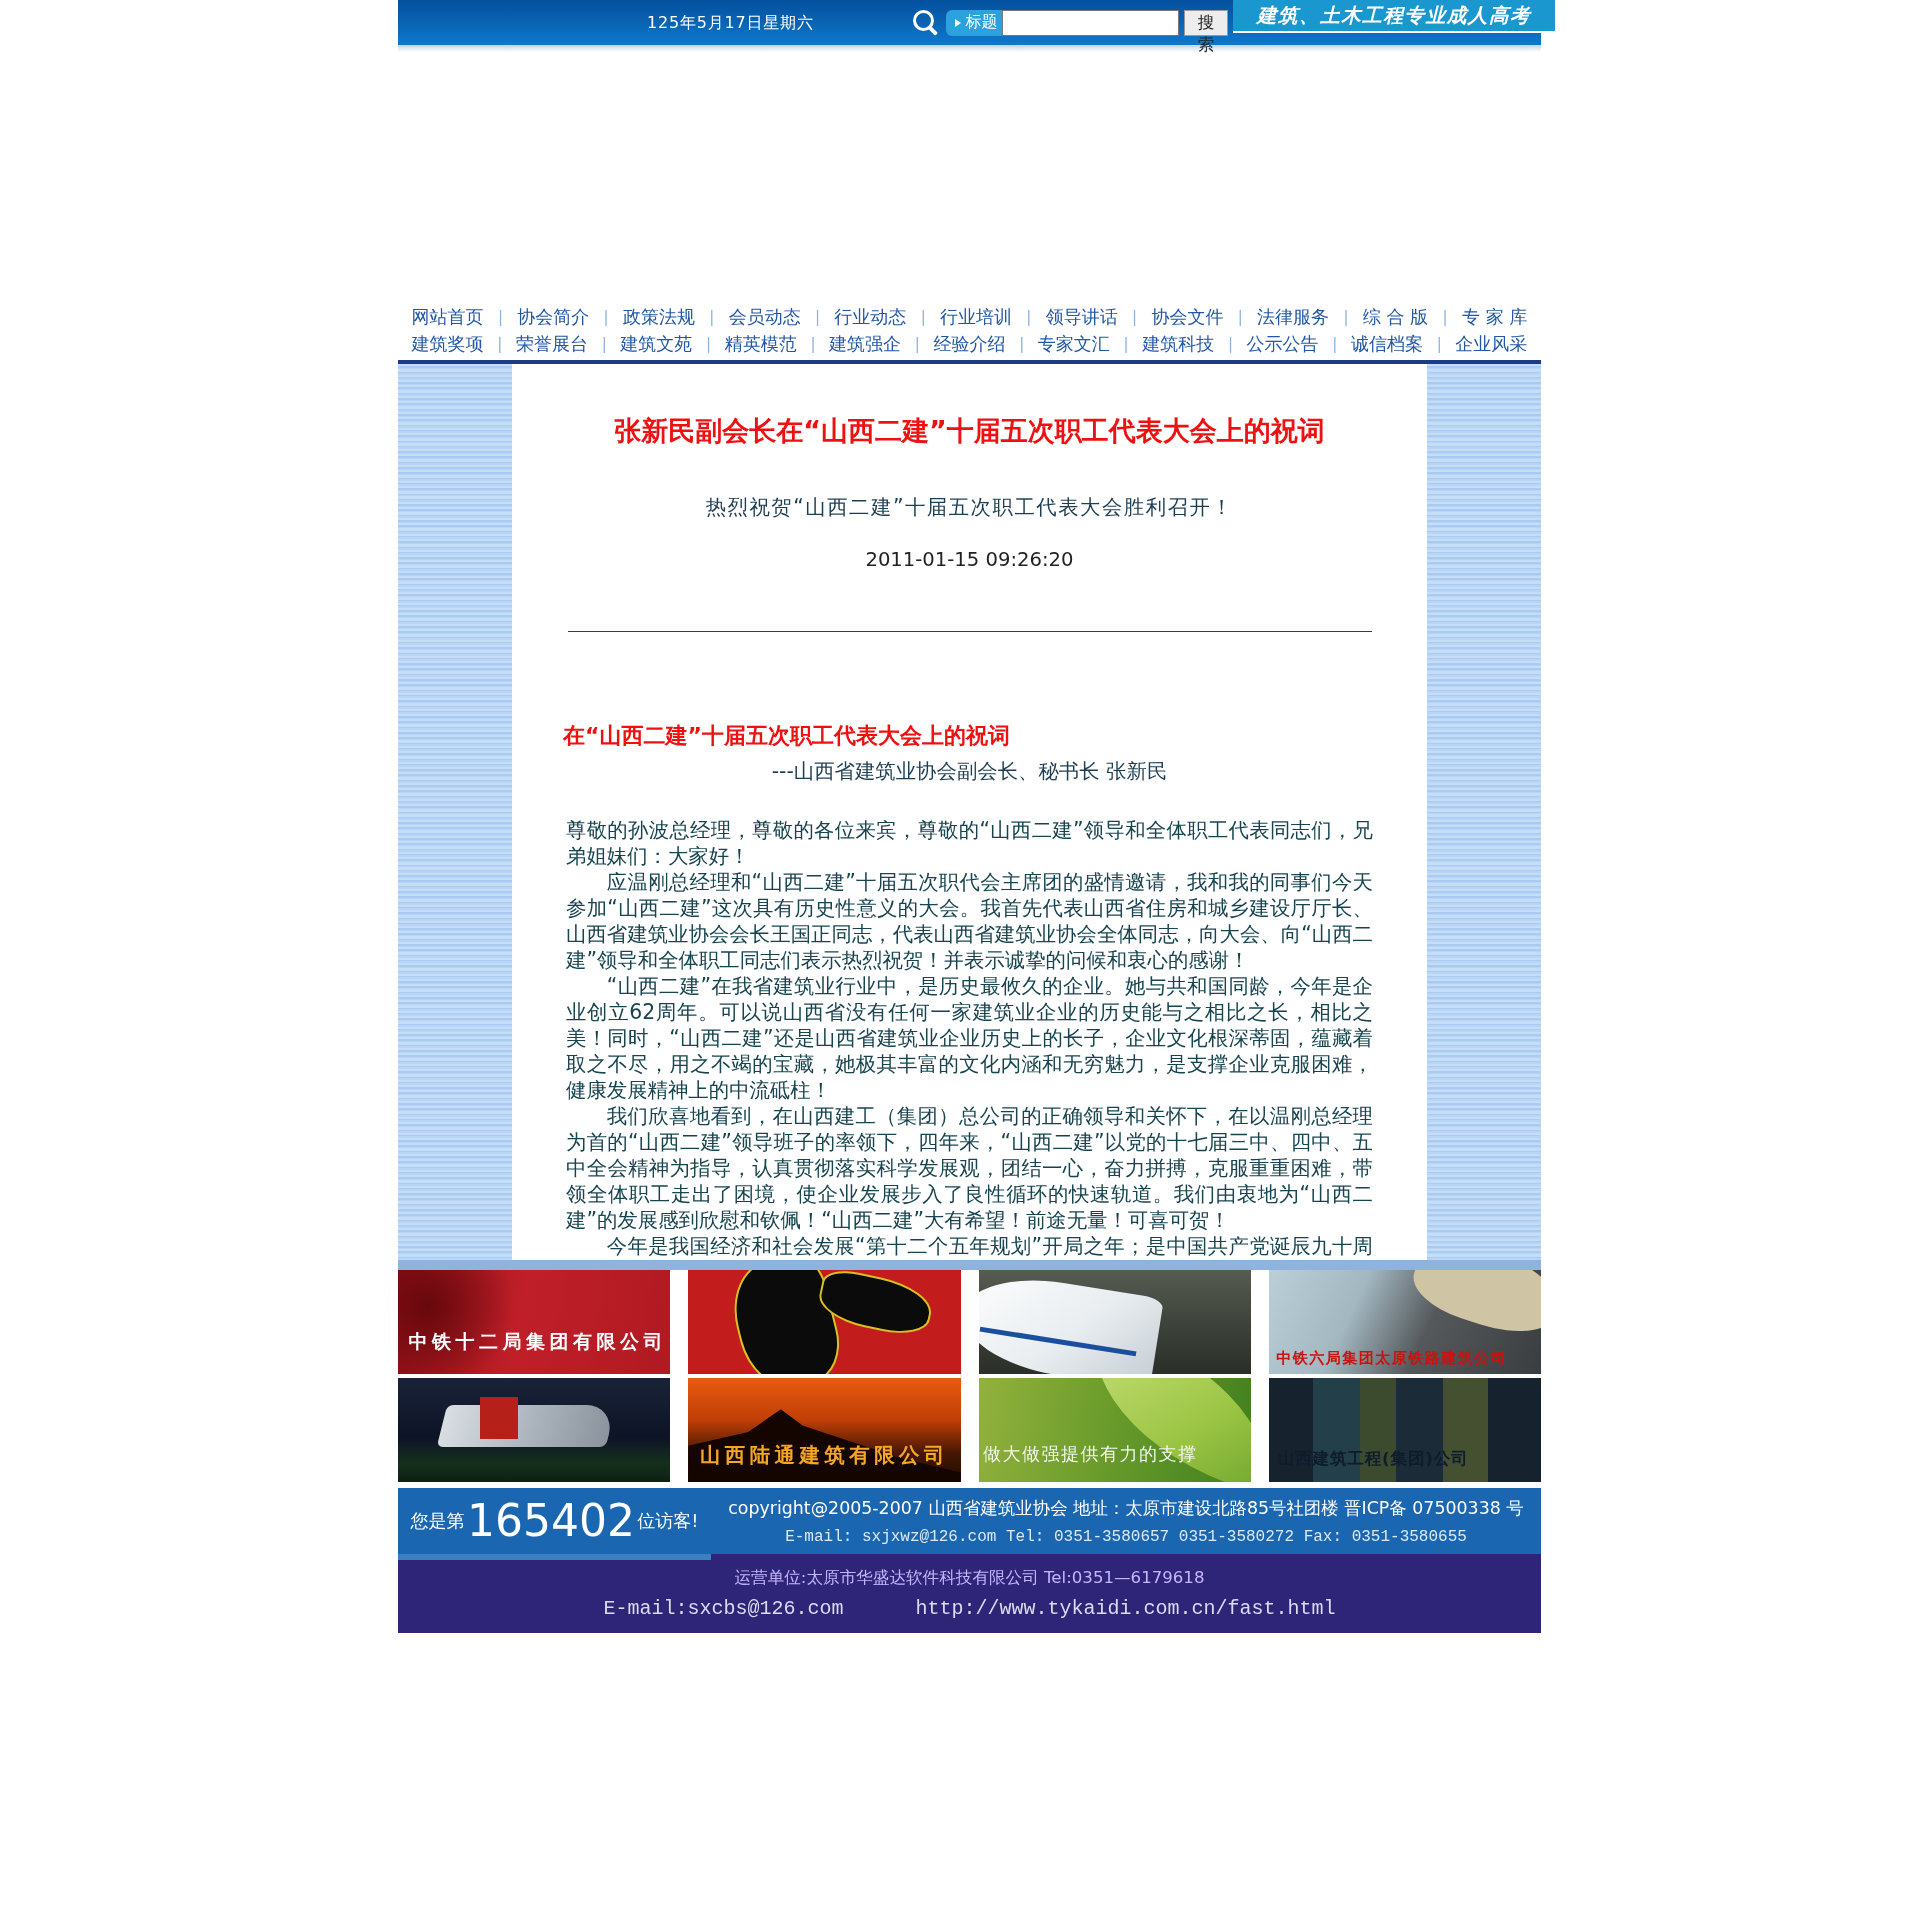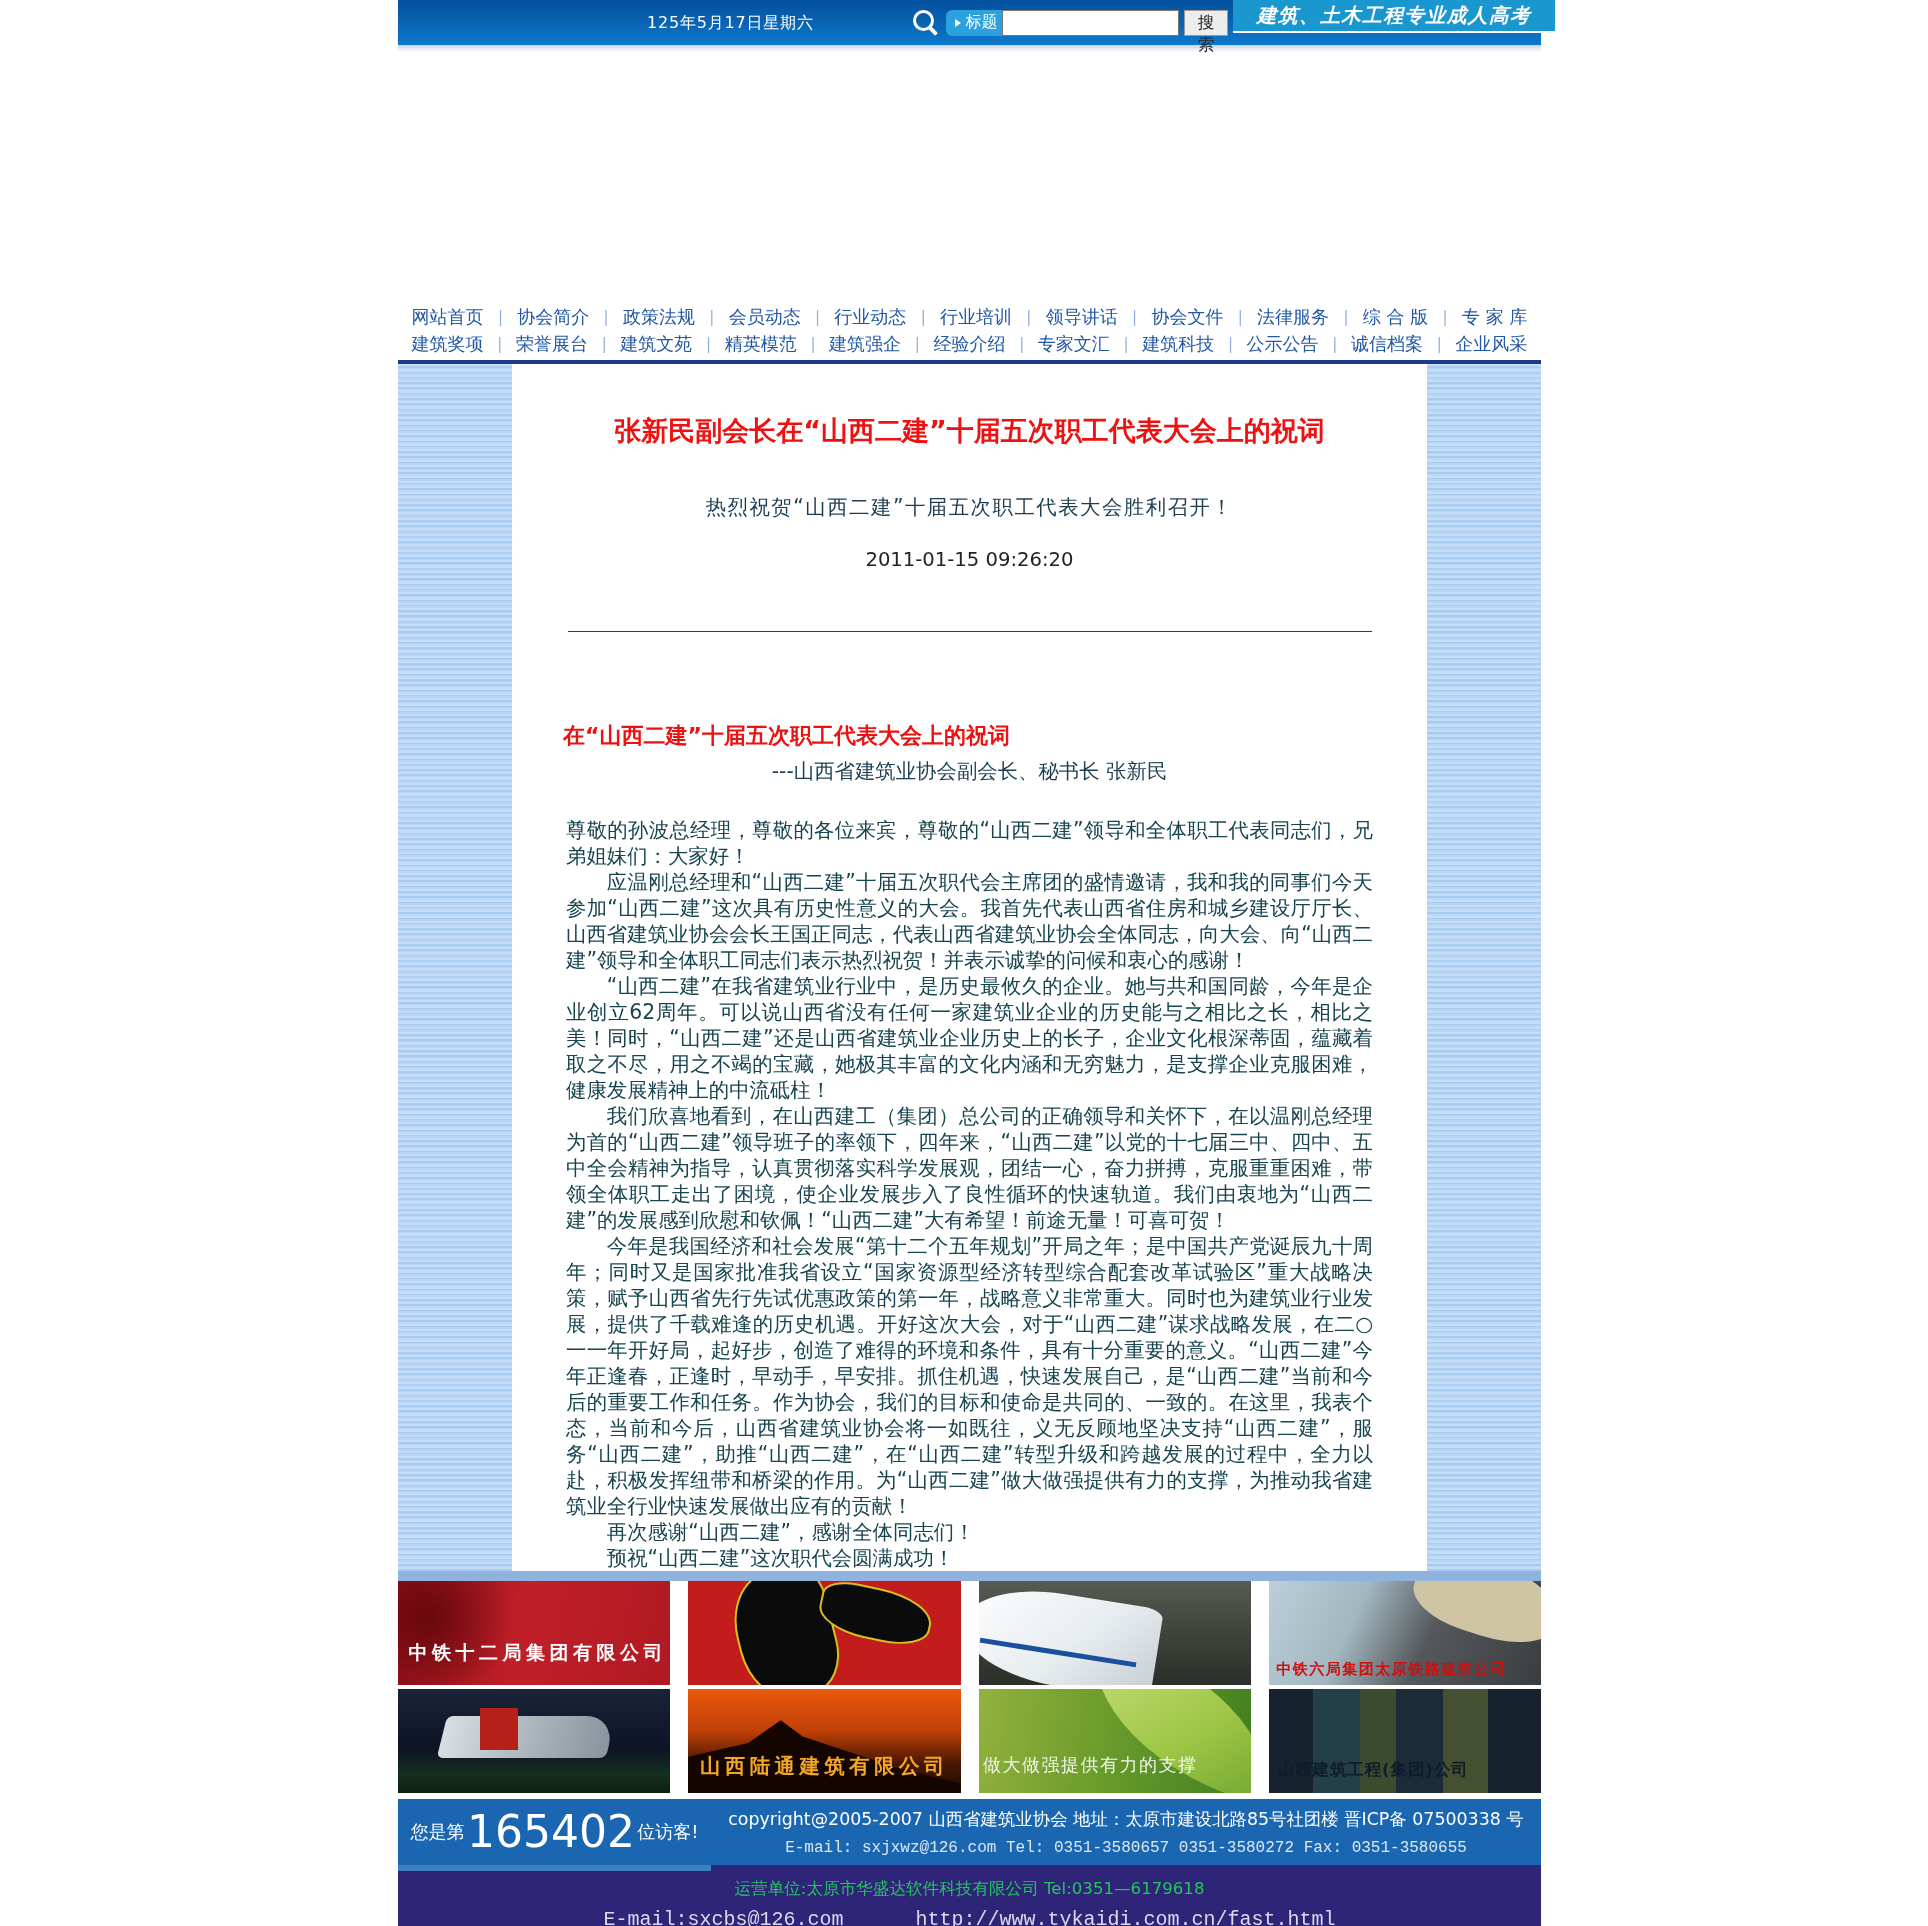--- a/index.html
+++ b/index.html
@@ -24,21 +24,21 @@
   .header-space{height:255px;background:#fff;}
 
   
   .nav{padding:3.8px 7.6px 2.3px;background:#fff;}
   .nav-row{list-style:none;margin:0;padding:0 6px;display:flex;align-items:center;justify-content:space-between;height:27px;font-size:18px;text-align:center;}
   .nav-row a{color:#2257a5;text-decoration:none;white-space:nowrap;}
   .nav-sep{color:#8fb0e0;font-size:15px;}
   .nav-divider{height:3.8px;background:#1b3c85;}
 
   
-  .main-striped{height:1207px;background:repeating-linear-gradient(180deg,
+  .main-striped{height:896px;background:repeating-linear-gradient(180deg,
       #c6ddf8 0px,#c6ddf8 2.3px,#a9cbf1 2.3px,#a9cbf1 3.8px,#b9d5f5 3.8px,#b9d5f5 5.3px);}
   .content-box{width:915px;height:100%;margin:0 auto;background:#fff;box-sizing:border-box;padding:48px 51px 0;overflow:hidden;}
   .title{margin:0 auto;max-width:717px;color:#ee1111;font-size:27px;line-height:37px;text-align:center;font-weight:bold;}
   .subtitle{margin:44px 0 0;text-align:center;color:#1d3d52;font-size:20.4px;letter-spacing:1.5px;}
   .datetime{margin:27px 0 0;text-align:center;color:#222;font-size:19.6px;}
   .rule{margin:60px 4.5px 0;border:0;border-top:1.5px solid #1b3c85;}
   .heading{margin:89px 0 0;text-align:left;color:#ee1111;font-size:22px;font-weight:bold;}
   .byline{margin:6px 0 0;text-align:center;color:#1d3d52;font-size:20.4px;}
   .body-text{margin:32px 3px 0;color:#17444f;font-size:20.4px;line-height:26px;text-align:justify;}
   .para{margin:0;}
@@ -96,21 +96,21 @@
 
   
   .foot-blue{height:66px;background:#1a66b0;display:flex;}
   .visitor{width:313px;display:flex;align-items:center;justify-content:center;color:#fff;font-size:18px;}
   .visitor .big{font-size:44px;line-height:1;margin:0 2.3px;font-weight:400;}
   .foot-center{flex:1;display:flex;flex-direction:column;align-items:center;justify-content:center;gap:7.6px;color:#fff;}
   .fc-line1{font-size:17.4px;margin:0;}
   .fc-line2{font-size:16px;margin:0;color:#dce8f5;font-family:"Liberation Mono","DejaVu Sans Mono",monospace;}
   .foot-purple{height:79px;background:#2e2578;position:relative;display:flex;flex-direction:column;align-items:center;justify-content:center;gap:7.6px;}
   .left-tab{position:absolute;left:0;top:0;width:313px;height:6px;background:#3e7fc1;}
-  .fp-line1{font-size:16.6px;margin:0;color:#22c55e;}
+  .fp-line1{font-size:16.6px;margin:0;color:#c4b5fd;}
   .fp-line2{font-size:20px;margin:0;color:#dadaf0;font-family:"Liberation Mono","DejaVu Sans Mono",monospace;white-space:pre;}
 </style>
 </head>
 <body>
 
 <div class="page">
 
   <header class="topbar">
     <span class="tb-date">125年5月17日星期六</span>
     <span class="mag"></span>

